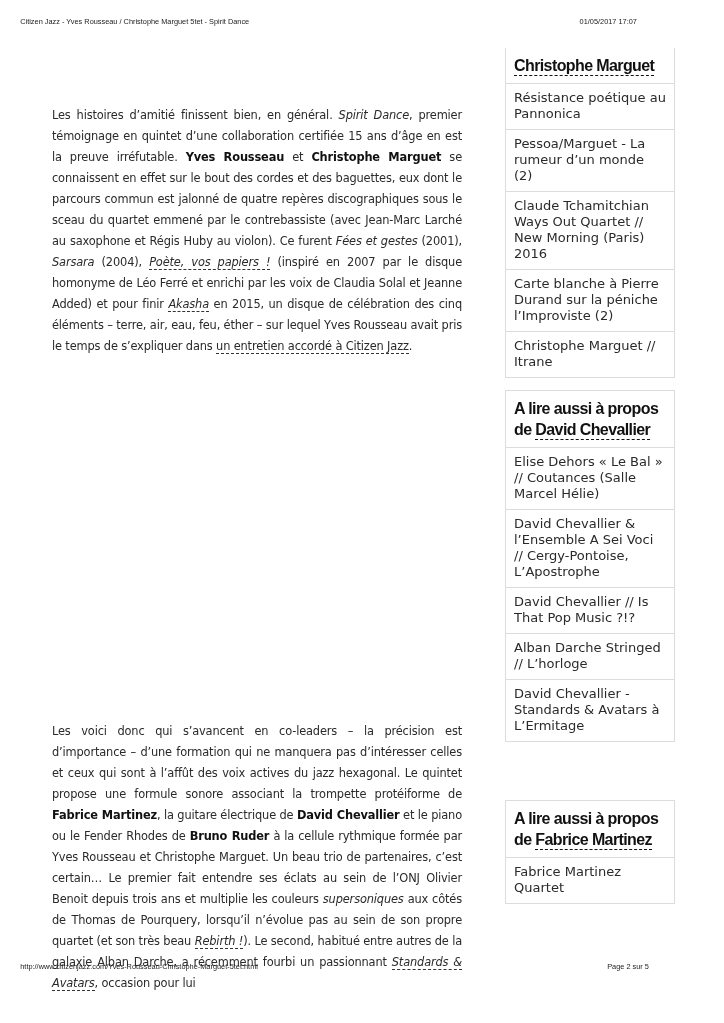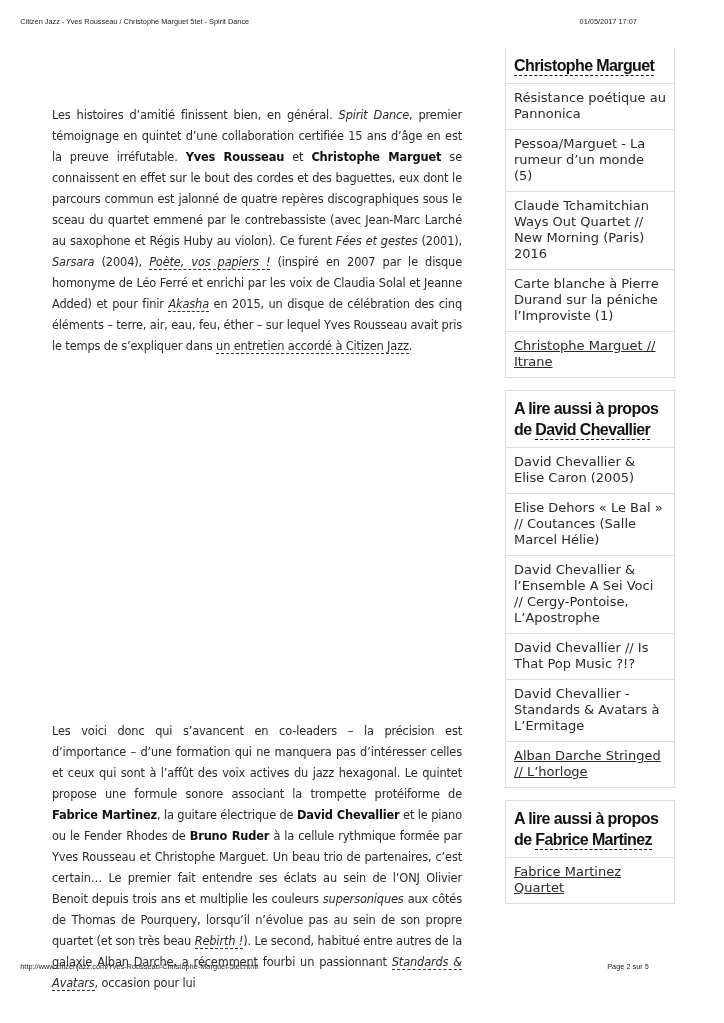--- a/index.html
+++ b/index.html
@@ -32,21 +32,21 @@
     padding: 7px 8px 7px 8px; border-bottom: 1px solid #dcdcdc;
     font-family: "Liberation Sans Narrow", "Liberation Sans", sans-serif;
     font-weight: bold; font-size: 16px; line-height: 21px; color: #111;
     letter-spacing: -0.6px; transform-origin: left;
   }
   .box-title span.t { border-bottom: 1px dashed #111; padding-bottom: 1px; }
   .box-item {
     padding: 6px 8px 7px 8px; border-bottom: 1px solid #dcdcdc;
     font-size: 13px; line-height: 16px; color: #2a2a2a; cursor: pointer;
   }
-  .box-item:last-child { border-bottom: none; text-decoration: underline; }
+  .box-item:last-child { border-bottom: none; }
   .box1 { position: absolute; top: 48px; width: 168px; border-top: none; }
   .box2 { position: absolute; top: 390px; width: 168px; }
   .box3 { position: absolute; top: 800px; width: 168px; }
 </style>
 </head>
 <body>
 
 <div class="print-header">
   <span class="left">Citizen Jazz - Yves Rousseau / Christophe Marguet 5tet - Spirit Dance</span>
   <span class="right">01/05/2017 17:07</span>
@@ -57,34 +57,33 @@
 </div>
 
 <div class="article p2">
   <p><span>Les voici donc qui s’avancent en co-leaders – la précision est d’importance – d’une formation qui ne manquera pas d’intéresser celles et ceux qui sont à l’affût des voix actives du jazz hexagonal. Le quintet propose une formule sonore associant la trompette protéiforme de </span><b>Fabrice Martinez</b><span>, la guitare électrique de </span><b>David Chevallier</b><span> et le piano ou le Fender Rhodes de </span><b>Bruno Ruder</b><span> à la cellule rythmique formée par Yves Rousseau et Christophe Marguet. Un beau trio de partenaires, c’est certain… Le premier fait entendre ses éclats au sein de l’ONJ Olivier Benoit depuis trois ans et multiplie les couleurs </span><i>supersoniques</i><span> aux côtés de Thomas de Pourquery, lorsqu’il n’évolue pas au sein de son propre quartet (et son très beau </span><i><a class="lnk">Rebirth !</a></i><span>). Le second, habitué entre autres de la galaxie Alban Darche, a récemment fourbi un passionnant </span><i><a class="lnk">Standards &amp; Avatars</a></i><span>, occasion pour lui</span></p>
 </div>
 
 <div class="sidebar">
   <div class="box box1">
     <div class="box-title"><span class="t">Christophe Marguet</span></div>
     <div class="box-item">Résistance poétique au Pannonica</div>
-    <div class="box-item">Pessoa/Marguet - La rumeur d’un monde (5)</div>
+    <div class="box-item">Pessoa/Marguet - La rumeur d’un monde (2)</div>
     <div class="box-item">Claude Tchamitchian Ways Out Quartet // New Morning (Paris) 2016</div>
-    <div class="box-item">Carte blanche à Pierre Durand sur la péniche l’Improviste (1)</div>
+    <div class="box-item">Carte blanche à Pierre Durand sur la péniche l’Improviste (2)</div>
     <div class="box-item">Christophe Marguet // Itrane</div>
   </div>
 
   <div class="box box2">
     <div class="box-title"><span>A lire aussi à propos de </span><span class="t">David Chevallier</span></div>
-    <div class="box-item">David Chevallier &amp; Elise Caron (2005)</div>
     <div class="box-item">Elise Dehors « Le Bal » // Coutances (Salle Marcel Hélie)</div>
     <div class="box-item">David Chevallier &amp; l’Ensemble A Sei Voci // Cergy-Pontoise, L’Apostrophe</div>
     <div class="box-item">David Chevallier // Is That Pop Music ?!?</div>
+    <div class="box-item">Alban Darche Stringed // L’horloge</div>
     <div class="box-item">David Chevallier - Standards &amp; Avatars à L’Ermitage</div>
-    <div class="box-item">Alban Darche Stringed // L’horloge</div>
   </div>
 
   <div class="box box3">
     <div class="box-title"><span>A lire aussi à propos de </span><span class="t">Fabrice Martinez</span></div>
     <div class="box-item">Fabrice Martinez Quartet</div>
   </div>
 </div>
 
 <div class="print-footer">
   <span class="left">http://www.citizenjazz.com/Yves-Rousseau-Christophe-Marguet-5tet.html</span>

